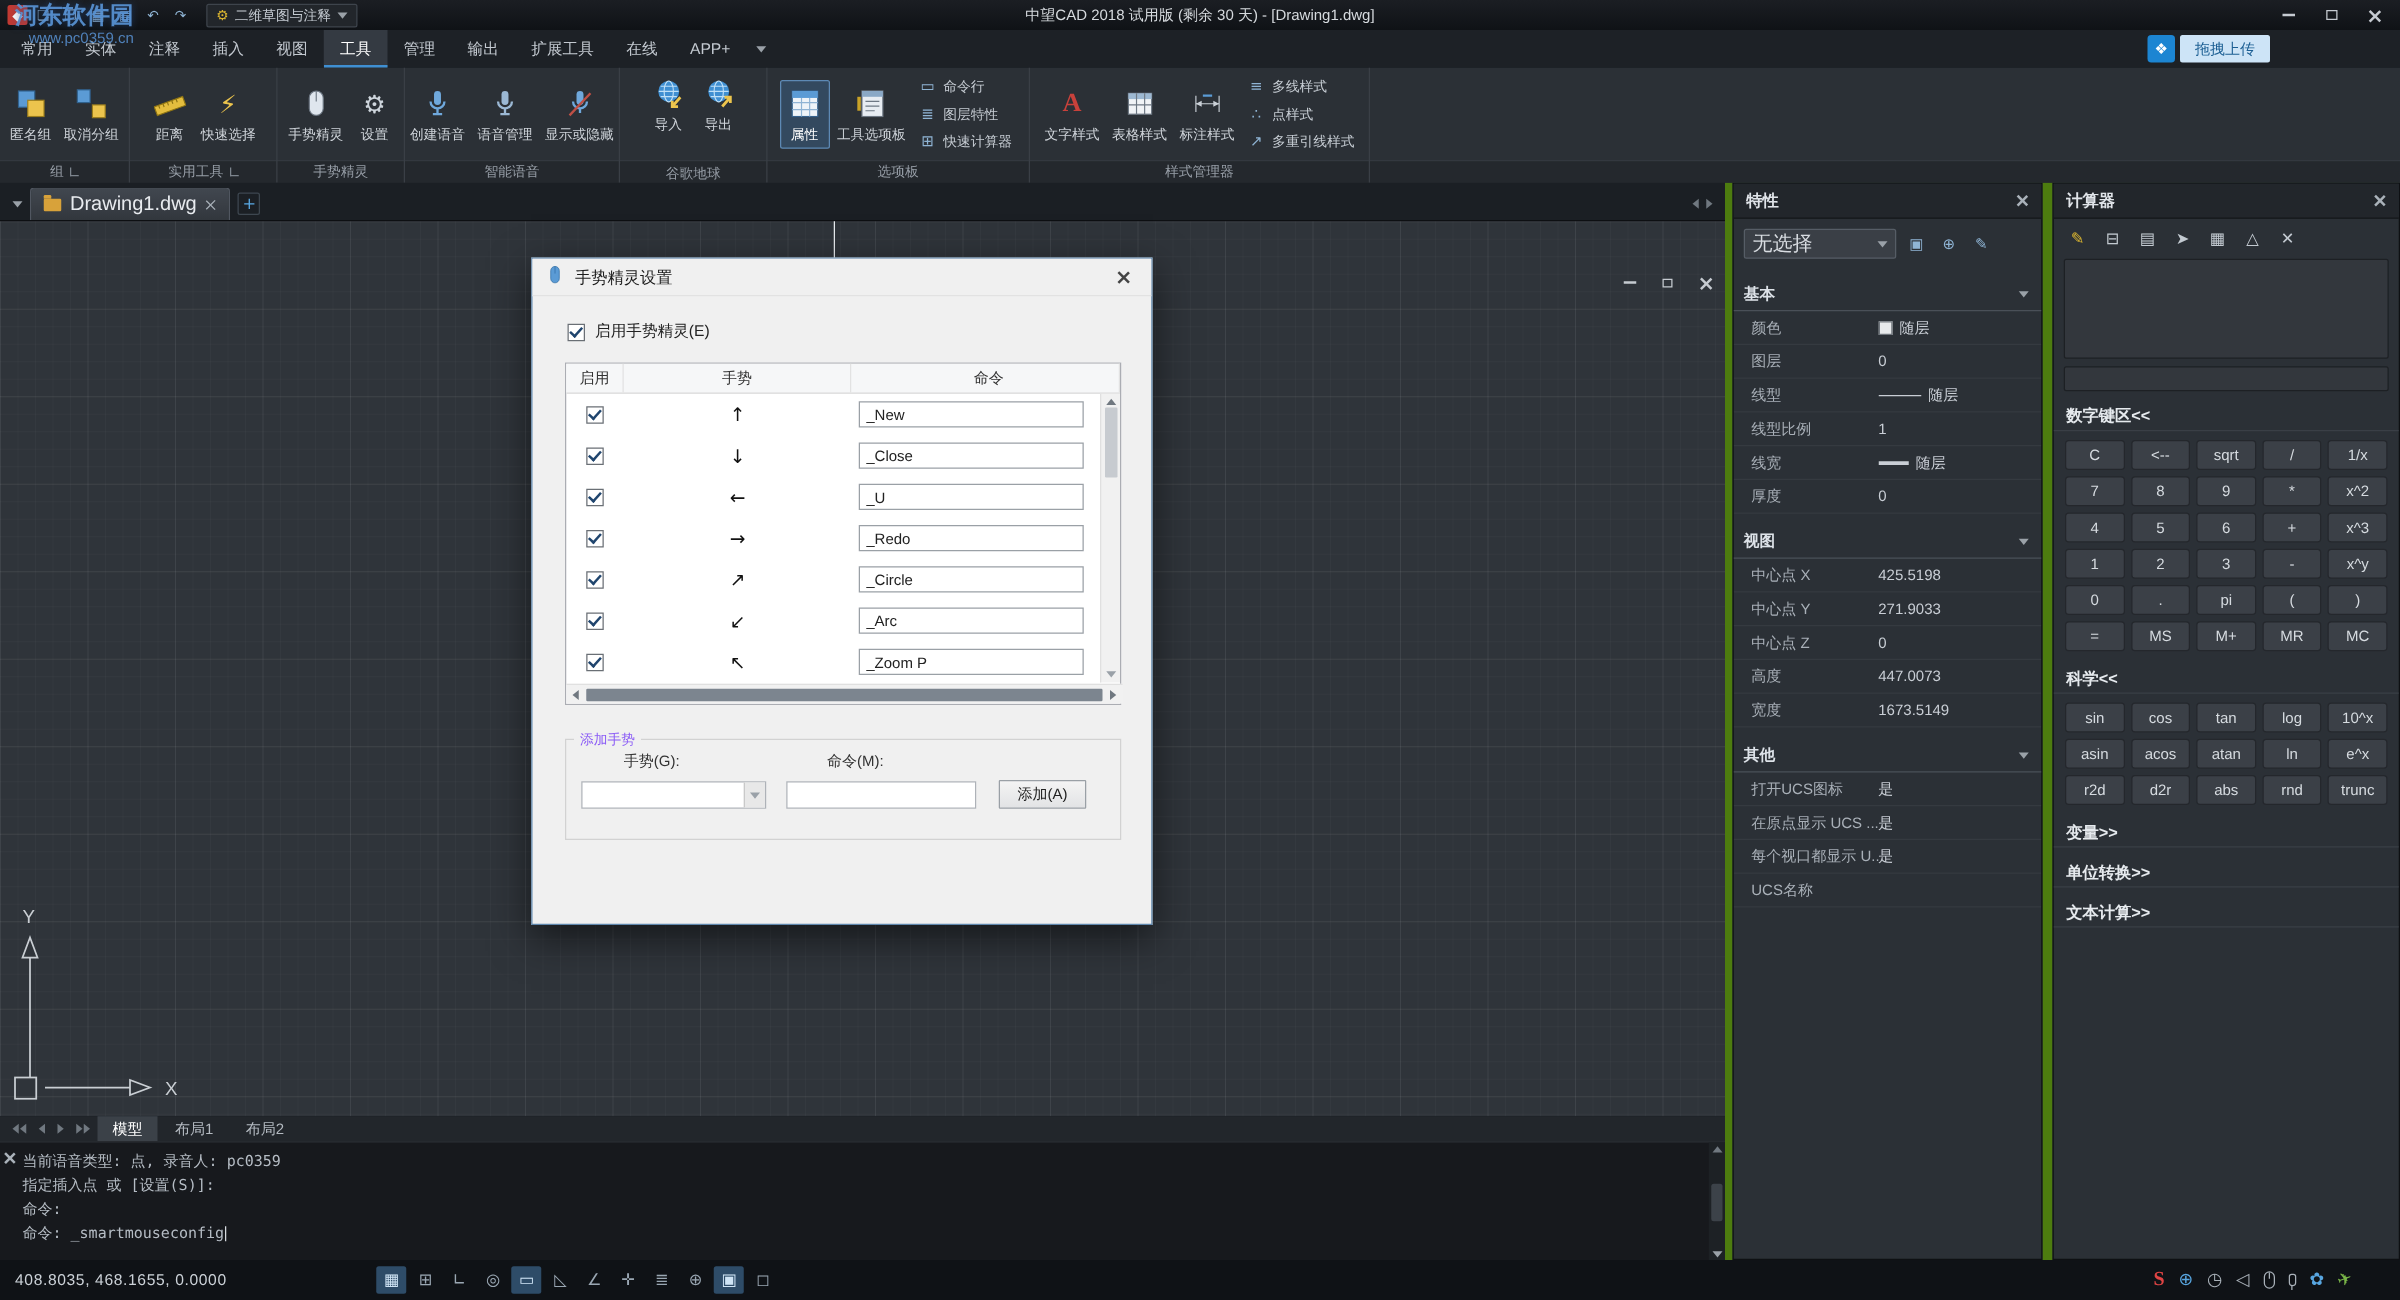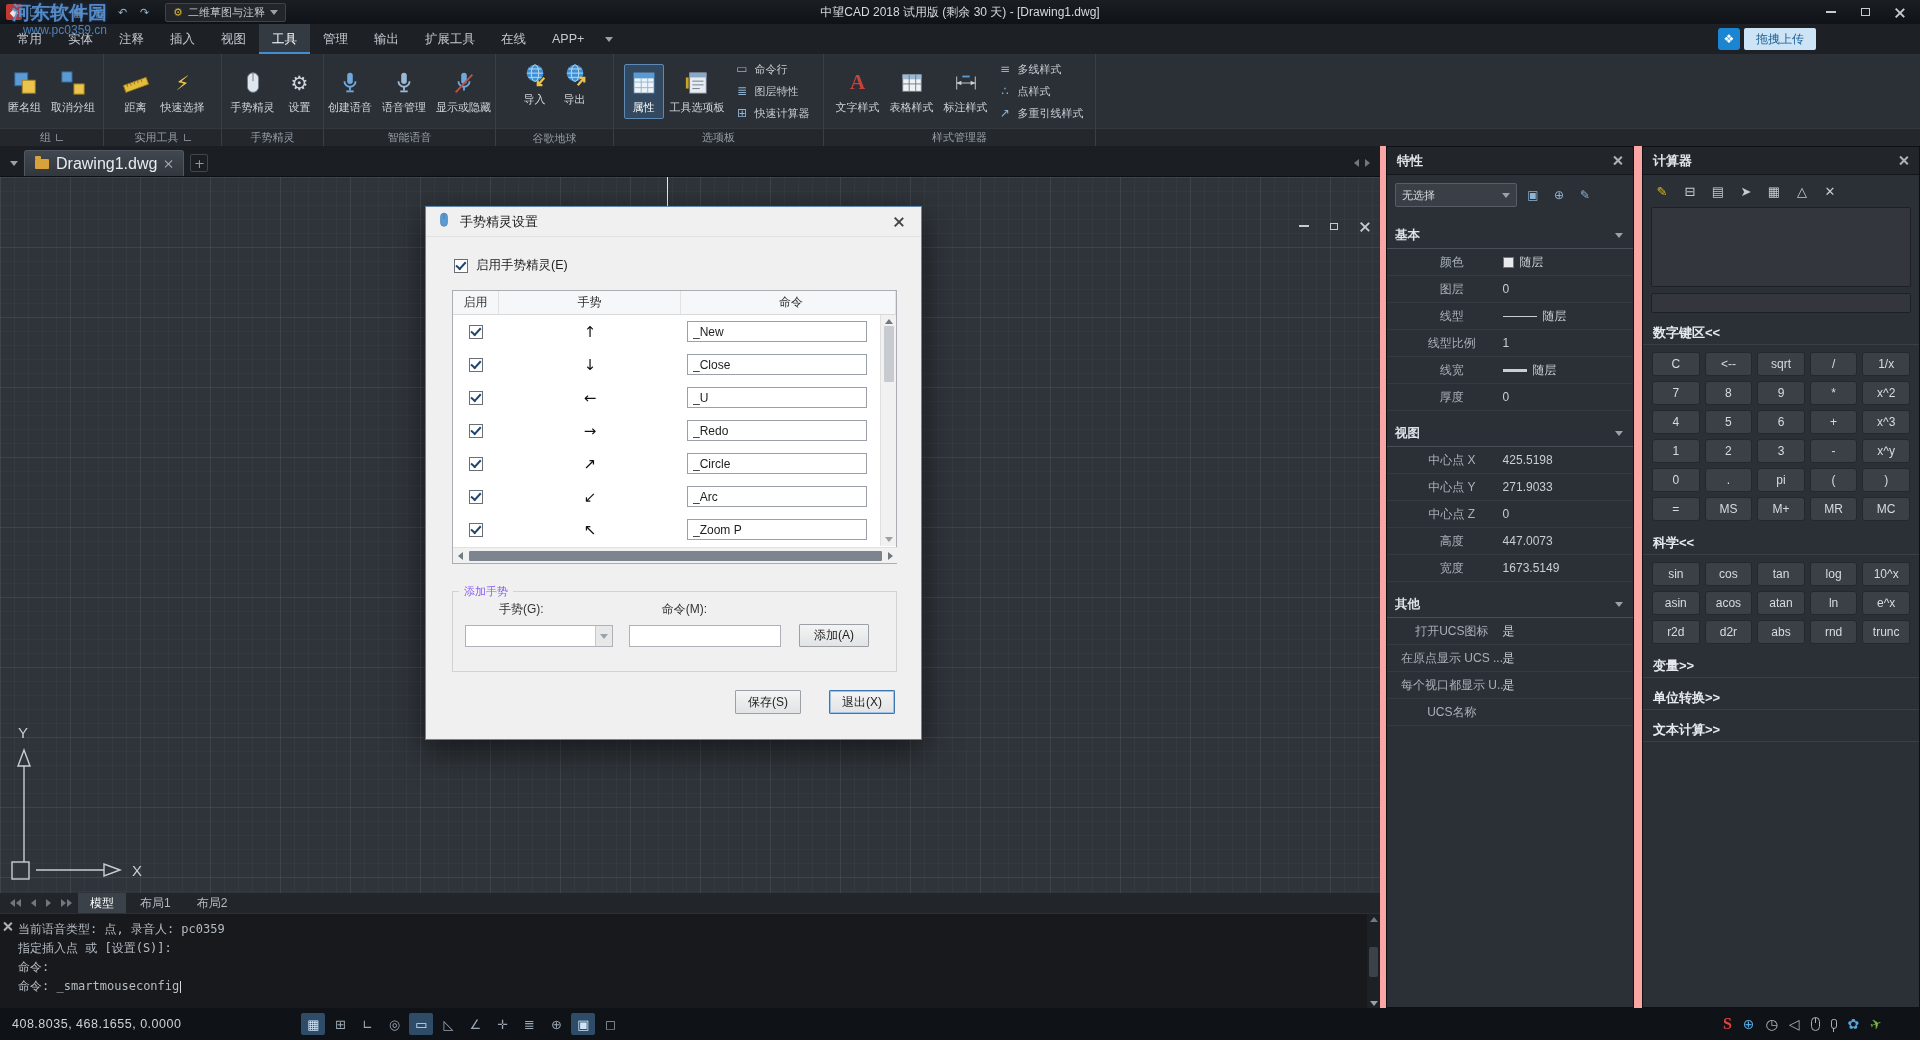--- a/index.html
+++ b/index.html
@@ -92,31 +92,31 @@
   #tray{margin-left:auto;display:flex;gap:11px;align-items:center;padding-right:26px;}
   .tic{display:flex;align-items:center;justify-content:center;font-size:14px;color:#a9b1b9;}
   .tic.red{color:#e04444;font-weight:bold;font-family:"Liberation Serif",serif;font-size:16px;}
   .tic.blue{color:#58a6e0;}
   .tic.green{color:#7ab648;}
   .mouse-shape{width:9px;height:14px;border:1.5px solid #a9b1b9;border-radius:5px;position:relative;}
   .mouse-shape::before{content:"";position:absolute;left:3px;top:0;width:1px;height:5px;background:#a9b1b9;}
   .mic-shape{width:6px;height:10px;border:1.5px solid #a9b1b9;border-radius:3px 3px 4px 4px;position:relative;}
   .mic-shape::before{content:"";position:absolute;left:1px;bottom:-4px;width:1px;height:4px;background:#a9b1b9;}
   
-  #rightzone{position:absolute;left:1380px;top:146px;width:540px;height:862px;background:#fca5a5;z-index:15;text-align:center;}
+  #rightzone{position:absolute;left:1380px;top:146px;width:540px;height:862px;background:#4d7c0f;z-index:15;}
   .panel{position:absolute;top:0;height:862px;background:#2b3036;border:1px solid #0e1013;}
   #propPanel{left:6px;width:248px;}
   #calcPanel{left:262px;width:278px;}
   .phead{height:28px;background:#22262b;display:flex;align-items:center;padding:0 10px;font-weight:bold;font-size:13px;color:#e0e4e9;border-bottom:1px solid #14171a;}
   .phead .px{margin-left:auto;}
   .pxmark{position:relative;width:10px;height:10px;display:inline-block;}
   .pxmark::before,.pxmark::after{content:"";position:absolute;left:4px;top:0;width:1.5px;height:11px;background:#aab2ba;}
   .pxmark::before{transform:rotate(45deg);} .pxmark::after{transform:rotate(-45deg);}
   .pcomborow{display:flex;align-items:center;gap:6px;padding:8px 8px 6px 8px;}
-  .pcombo{flex:none;width:122px;height:24px;background:#3a3f46;border:1px solid #565d66;border-radius:2px;display:flex;align-items:center;padding:0 6px;color:#d8dce1;font-size:11px;gap:4px;}
+  .pcombo{flex:none;width:122px;height:24px;background:#3a3f46;border:1px solid #565d66;border-radius:2px;display:flex;align-items:center;padding:0 6px;color:#d8dce1;font-size:16px;gap:4px;}
   .pcombo .tdn{margin-left:auto;}
   .ptool{width:20px;height:20px;display:flex;align-items:center;justify-content:center;font-size:12px;color:#8fb4d4;}
   .psec{display:flex;align-items:center;height:26px;padding:0 10px 0 8px;font-weight:bold;font-size:12.5px;color:#dde2e8;border-bottom:1px solid #4a5058;margin-top:10px;}
   .psec .tdn{margin-left:auto;}
   .prow{display:flex;height:27px;align-items:center;border-bottom:1px solid rgba(255,255,255,0.05);font-size:12px;}
   .plab{width:47%;padding-left:14px;color:#a9b0b8;white-space:nowrap;overflow:hidden;}
   .pval{display:flex;align-items:center;color:#c9ced5;gap:6px;white-space:nowrap;}
   .swatch{width:11px;height:11px;background:#e8eaec;border:1px solid #70767d;display:inline-block;}
   .ltsample{width:34px;border-top:1px solid #c9ced5;display:inline-block;}
   .lwsample{width:24px;border-top:3px solid #c9ced5;display:inline-block;}
@@ -613,24 +613,20 @@
         <div class="dcombo">
             <span class="cbtnside">
               <i class="tri tdn"></i>
             </span>
           </div>
         <input class="dinput" style="">
         <button class="dbtn addbtn">添加(A)</button>
       </div>
     </fieldset>
 
-    <div class="dbtns">
-      <button class="dbtn">保存(S)</button>
-      <button class="dbtn focusbtn">退出(X)</button>
-    </div>
   </div>
 </div>
 
 <div id="layoutbar">
   <span class="lnav">
       <i class="tri tlf"></i>
       <i class="tri tlf"></i>
     </span>
   <span class="lnav">
       <i class="tri tlf"></i>

